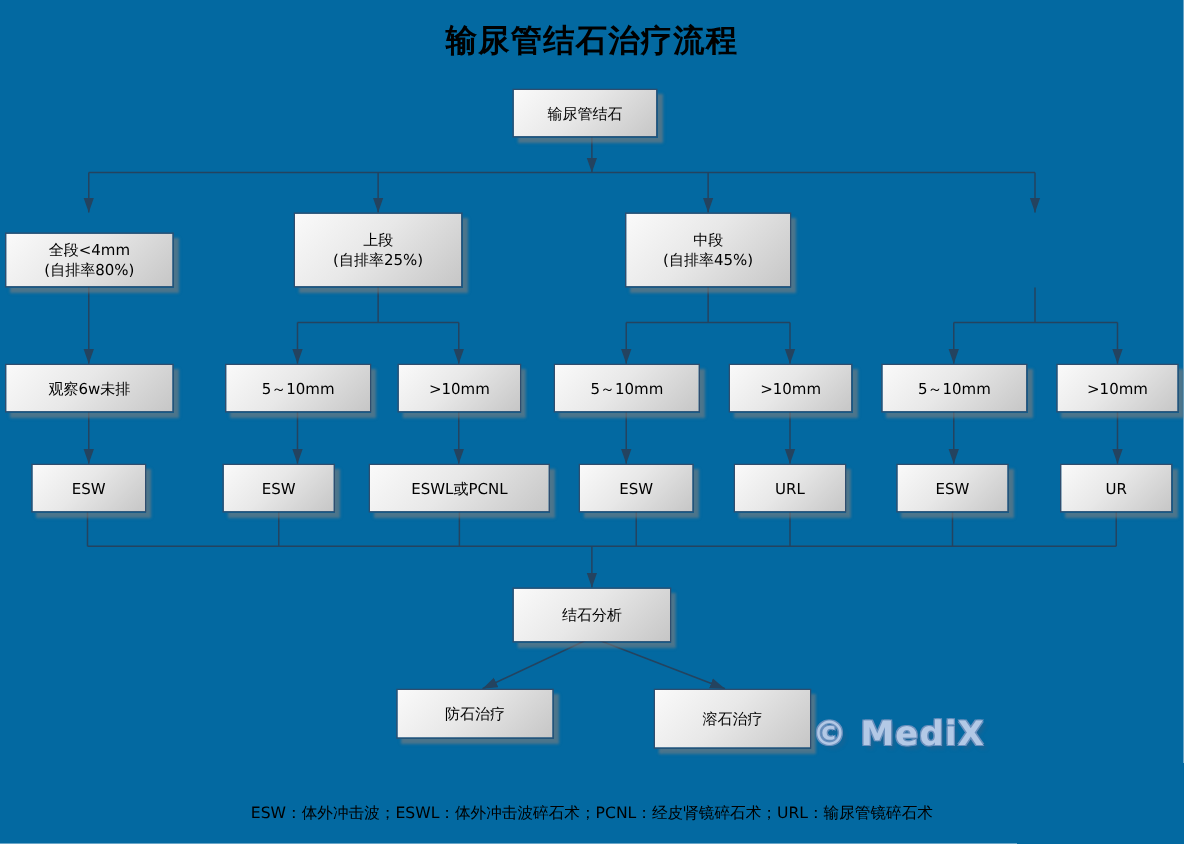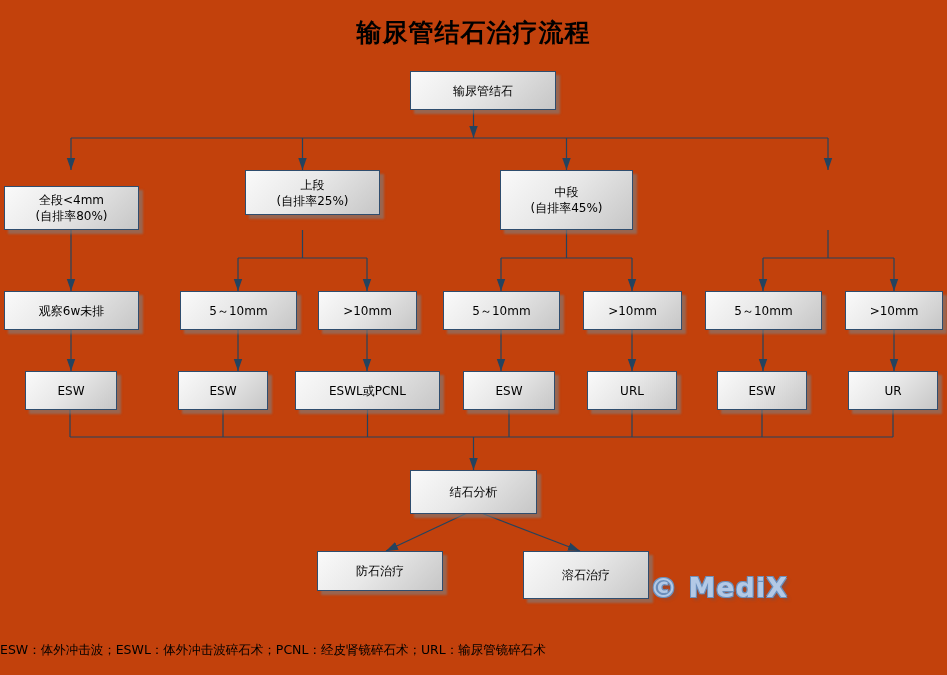--- a/index.html
+++ b/index.html
@@ -1,18 +1,18 @@
 <!DOCTYPE html>
 <html><head>
 <meta charset="utf-8">
 <style>
   html, body { margin:0; padding:0; background:#ffffff; }
   body { font-family:"DejaVu Sans", sans-serif; }
   .canvas {
-    position:relative; width:947px; height:675px; background:#c2410c;
+    position:relative; width:947px; height:675px; background:#0369a1;
     overflow:hidden;
   }
   .title {
     position:absolute; top:16px; left:0; width:947px; margin:0;
     text-align:center; font-size:25px; font-weight:bold; color:#000;
     letter-spacing:1px;
   }
   .connectors { position:absolute; left:0; top:0; }
   .node {
     position:absolute; box-sizing:border-box;
@@ -26,21 +26,21 @@
     position:absolute; left:604px; top:572px;
     font-size:27px; font-weight:bold; letter-spacing:1px;
     color:#b3c9e6;
     text-shadow:-1px -1px 0 #6b90bd, 1px -1px 0 #6b90bd,
                 -1px 1px 0 #6b90bd, 1px 1px 0 #6b90bd,
                 3px 3px 3px rgba(70,90,120,0.35);
     margin-left:46px;
   }
   .footnote {
     position:absolute; top:642px; left:0; width:947px;
-    text-align:left; font-size:12.5px; color:#000;
+    text-align:center; font-size:12.5px; color:#000;
   }
 </style>
 </head>
 <body>
 
 <div class="canvas">
 
   <h1 class="title">输尿管结石治疗流程</h1>
 
   <svg class="connectors" width="947" height="675" viewBox="0 0 947 675">
@@ -91,29 +91,29 @@
       <line x1="762" y1="410" x2="762" y2="437"></line>
       <line x1="893" y1="410" x2="893" y2="437"></line>
       <line x1="70" y1="437" x2="893" y2="437"></line>
       <line x1="473.5" y1="437" x2="473.5" y2="470" marker-end="url(#arrow)"></line>
 
       <line x1="473.5" y1="510" x2="386" y2="551" marker-end="url(#arrow)"></line>
       <line x1="473.5" y1="510" x2="580" y2="551" marker-end="url(#arrow)"></line>
     </g>
   </svg>
 
-  <div class="node" style="left:410px; top:71px; width:146px; height:39px">
+  <div class="node" style="left:410px; top:71px; width:116px; height:39px">
     <span>输尿管结石</span>
   </div>
 
   <div class="node" style="left:4px; top:186px; width:135px; height:44px">
     <span>全段&lt;4mm</span>
     <span>(自排率80%)</span>
   </div>
-  <div class="node" style="left:245px; top:170px; width:135px; height:45px">
+  <div class="node" style="left:235px; top:170px; width:135px; height:60px">
     <span>上段</span>
     <span>(自排率25%)</span>
   </div>
   <div class="node" style="left:500px; top:170px; width:133px; height:60px">
     <span>中段</span>
     <span>(自排率45%)</span>
   </div>
 
   <div class="node" style="left:4px; top:291px; width:135px; height:39px">
     <span>观察6w未排</span>

